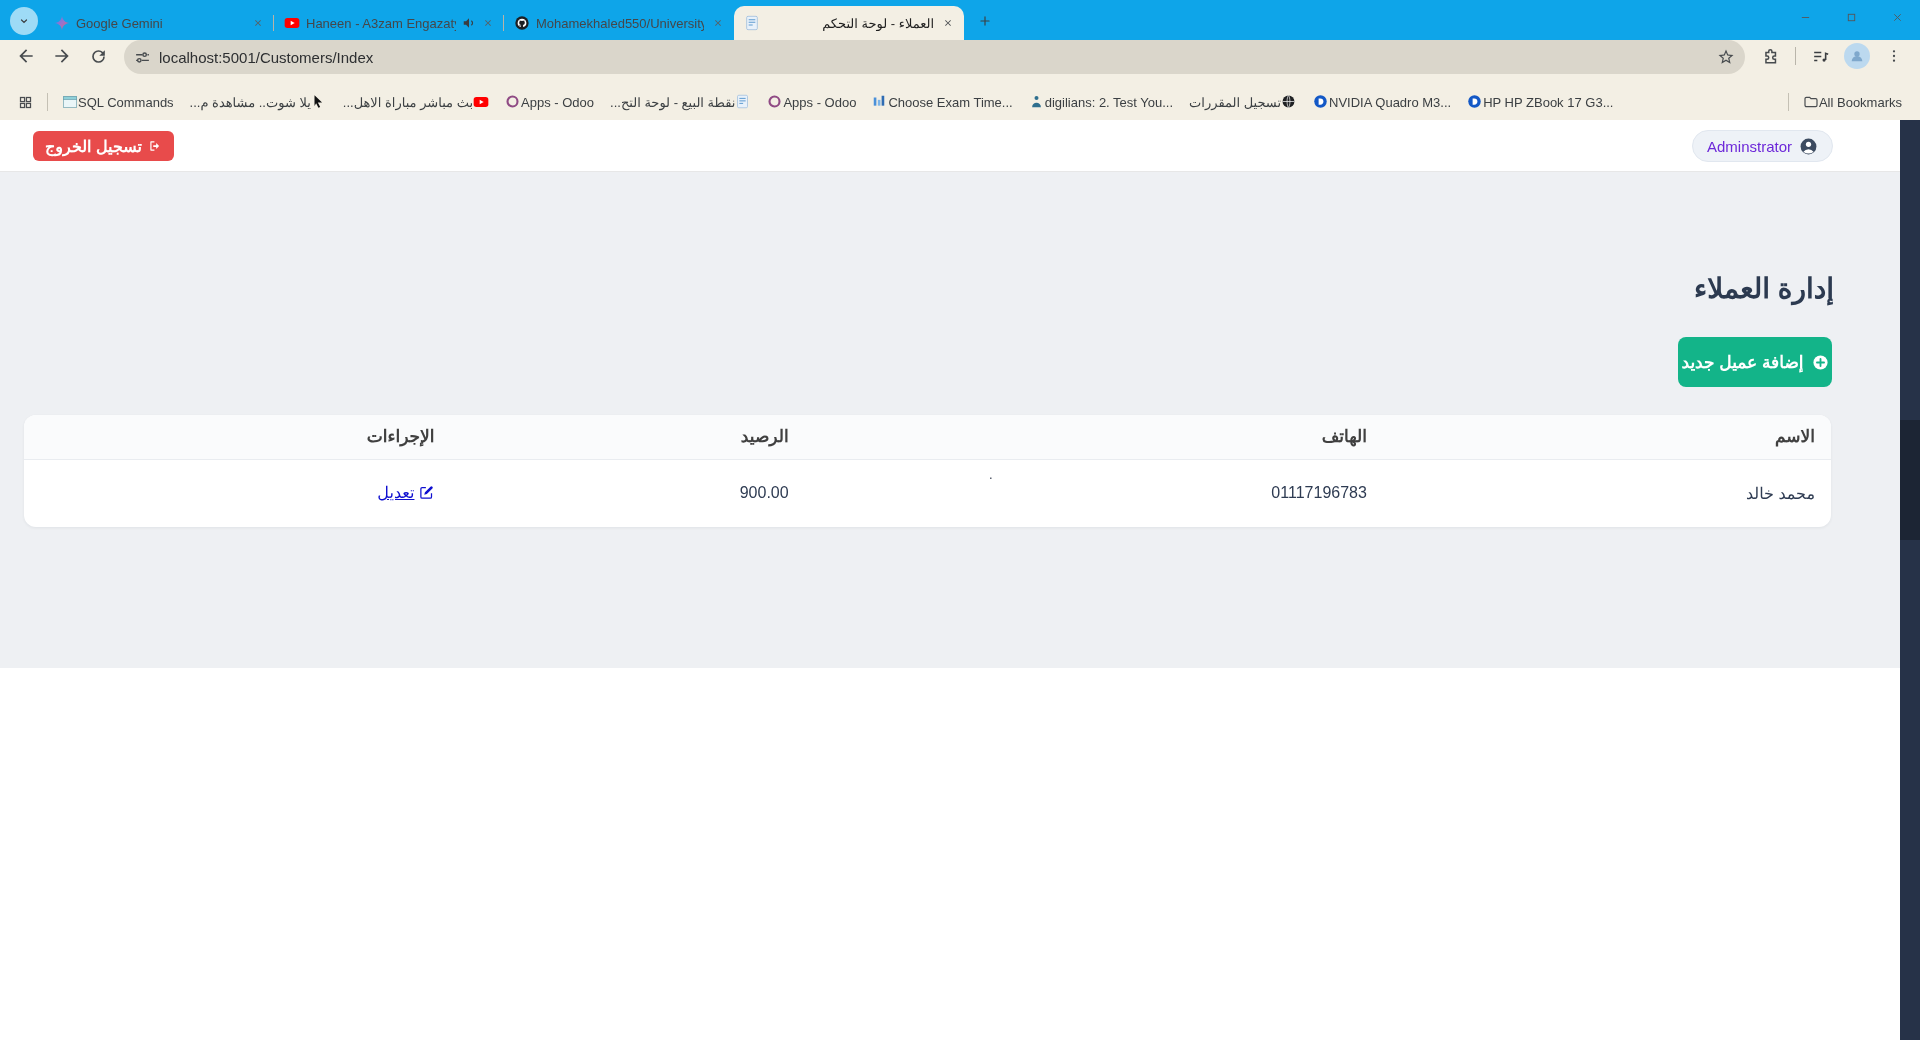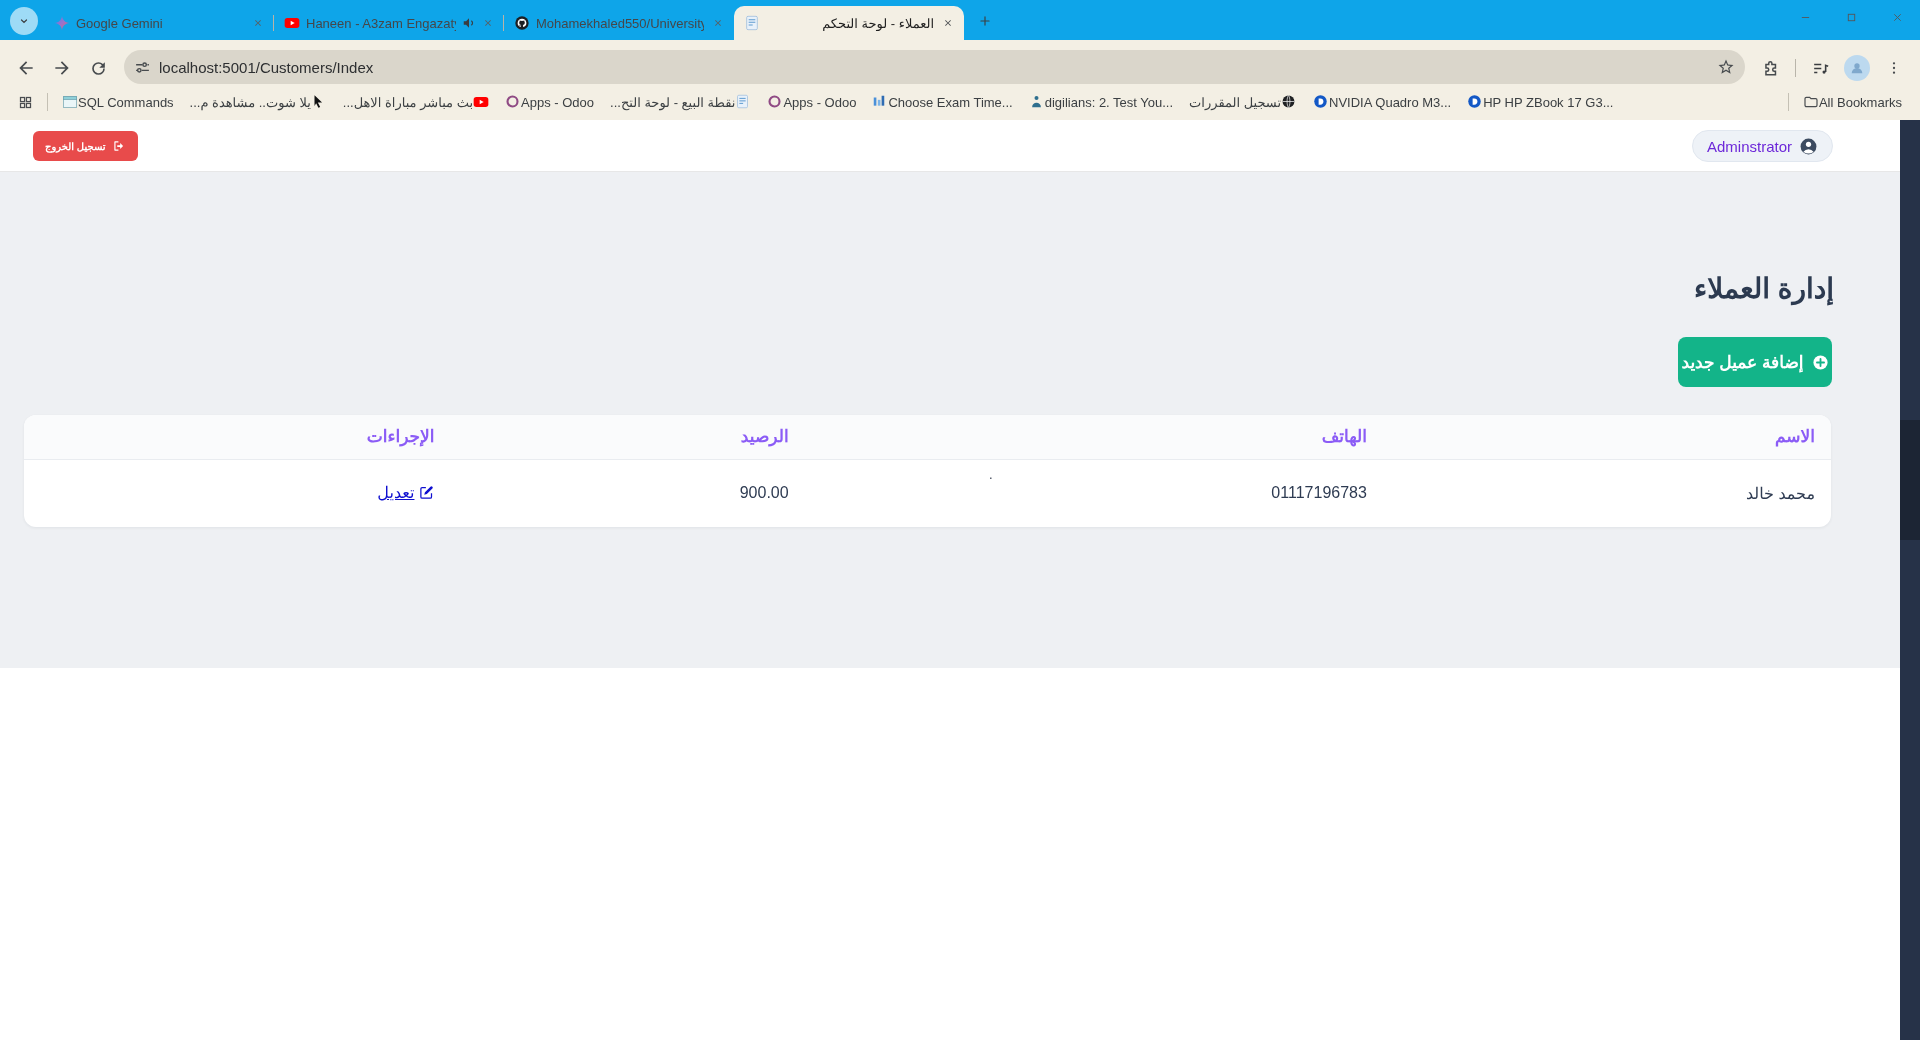--- a/index.html
+++ b/index.html
@@ -17,21 +17,21 @@
   .tab.active { background:#f3efe4; border-radius:10px 10px 0 0; color:#1f1f1f; }
   .tab.active::before { display:none; }
   .tab .title { flex:1; white-space:nowrap; overflow:hidden; margin:0 6px; }
   .tab.rtl-title .title { direction:rtl; text-align:right; margin-left:8px; }
   .favicon { width:16px; height:16px; flex:0 0 16px; }
   .tab-close { width:16px; height:16px; border-radius:50%; display:flex; align-items:center; justify-content:center; flex:0 0 16px; }
   .newtab-btn { width:26px; height:26px; margin:0 0 6px 8px; display:flex; align-items:center; justify-content:center; border-radius:50%; }
   .win-controls { position:absolute; right:0; top:0; height:34px; display:flex; }
   .win-btn { width:46px; height:34px; display:flex; align-items:center; justify-content:center; }
 
-  .toolbar { height:44px; background:#f3efe4; display:flex; align-items:flex-end; padding:0 8px; }
+  .toolbar { height:44px; background:#f3efe4; display:flex; align-items:flex-start; padding:0 8px; }
   .nav-ic { width:32px; height:32px; border-radius:50%; display:flex; align-items:center; justify-content:center; margin:0 2px; }
   .omnibox { flex:1; height:34px; background:#dad6cb; border-radius:17px; margin:0 8px;
     display:flex; align-items:center; padding:0 10px; }
   .omnibox .url { flex:1; font-size:15px; color:#2d2f31; margin-left:8px; white-space:nowrap; overflow:hidden; }
   .toolbar-right { display:flex; align-items:center; }
   .tb-divider { width:1px; height:18px; background:#b9b5aa; margin:0 6px; }
   .avatar { width:26px; height:26px; border-radius:50%; background:#bcd9ef; display:flex; align-items:center; justify-content:center; margin:0 6px; }
 
   .bookmarks { height:36px; background:#f3efe4; display:flex; align-items:center; padding:0 10px; font-size:13px; color:#3c4043; }
   .bm-item { display:flex; align-items:center; gap:0; padding:4px 8px; border-radius:6px; white-space:nowrap; }
@@ -40,39 +40,39 @@
   .bm-spacer { flex:1; }
 
   
   .webpage { position:absolute; top:120px; left:0; width:1920px; height:920px; background:#fff; overflow:hidden; }
   .scroll-strip { position:absolute; top:0; right:0; width:20px; height:920px; background:#263248; }
   .scroll-thumb { position:absolute; top:300px; left:0; width:20px; height:120px; background:#1c2534; }
   .page-inner { position:absolute; top:0; left:0; width:1900px; height:920px; }
 
   .site-navbar { position:relative; height:52px; background:#fff; border-bottom:1px solid #e7e7e7; }
   .logout-btn { position:absolute; left:33px; top:11px; height:30px; padding:0 12px;
-    background:#e84b4b; color:#fff; border:none; border-radius:6px; font-size:10px; font-weight:bold;
+    background:#e84b4b; color:#fff; border:none; border-radius:6px; font-size:16px; font-weight:bold;
     display:flex; align-items:center; gap:6px; direction:rtl; font-family:inherit; }
   .admin-pill { position:absolute; right:67px; top:10px; height:32px; padding:0 14px;
     background:#eef2f7; border:1px solid #e1e7ef; border-radius:16px; font-size:15px; color:#6d28d9;
     display:flex; align-items:center; gap:7px; direction:rtl; }
 
   .gray-zone { position:relative; height:496px; background:#eef0f3; direction:rtl; }
   .page-title { position:absolute; top:100px; right:66px; font-size:28px; font-weight:bold; color:#2c3a50; }
   .add-btn { position:absolute; top:165px; right:68px; width:154px; height:50px;
     background:#13b489; color:#fff; border:none; border-radius:8px; font-size:17px; font-weight:bold;
     display:flex; align-items:center; justify-content:center; gap:8px; direction:rtl; font-family:inherit; }
 
   .table-card { position:absolute; top:243px; right:69px; left:24px; height:112px;
     background:#fff; border-radius:12px; box-shadow:0 1px 3px rgba(40,50,70,.07); overflow:hidden; }
   table.customers { width:100%; border-collapse:collapse; table-layout:fixed; direction:rtl; }
   table.customers col.c-name { width:24.8%; } table.customers col.c-phone { width:32.0%; }
   table.customers col.c-balance { width:19.6%; } table.customers col.c-actions { width:23.6%; }
   table.customers th { height:44px; background:#fafbfc; border-bottom:1px solid #e9ecf0;
-    font-size:17px; font-weight:bold; color:#8b5cf6; text-align:right; padding:0 16px; }
+    font-size:17px; font-weight:bold; color:#404040; text-align:right; padding:0 16px; }
   table.customers td { height:68px; font-size:16px; color:#2e3b52; text-align:right; padding:0 16px; }
   .edit-link { color:#0f0fd0; text-decoration:underline; display:inline-flex; align-items:center; gap:5px; }
   .stray-dot { position:absolute; top:52px; left:965px; font-size:13px; color:#3b4354; direction:ltr; }
   .white-zone { height:372px; background:#fff; }
 
   svg { display:block; }
 </style>
 </head>
 <body>
 

